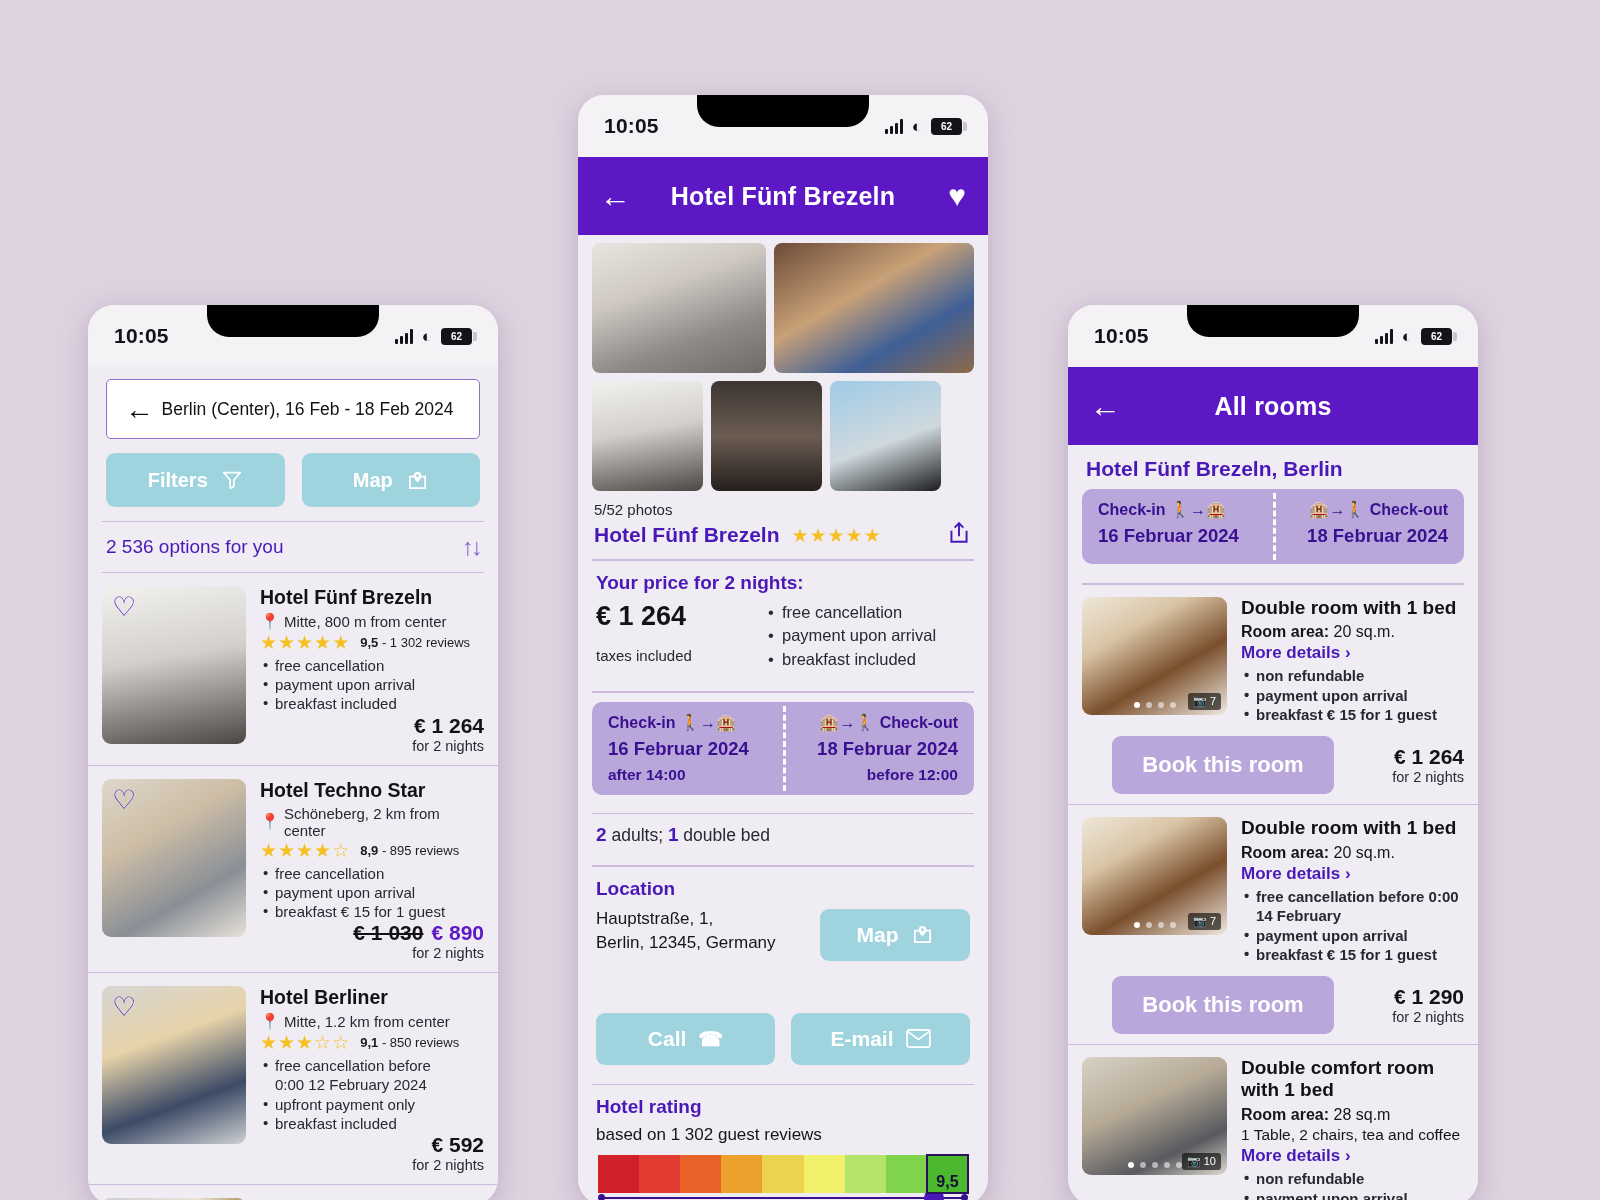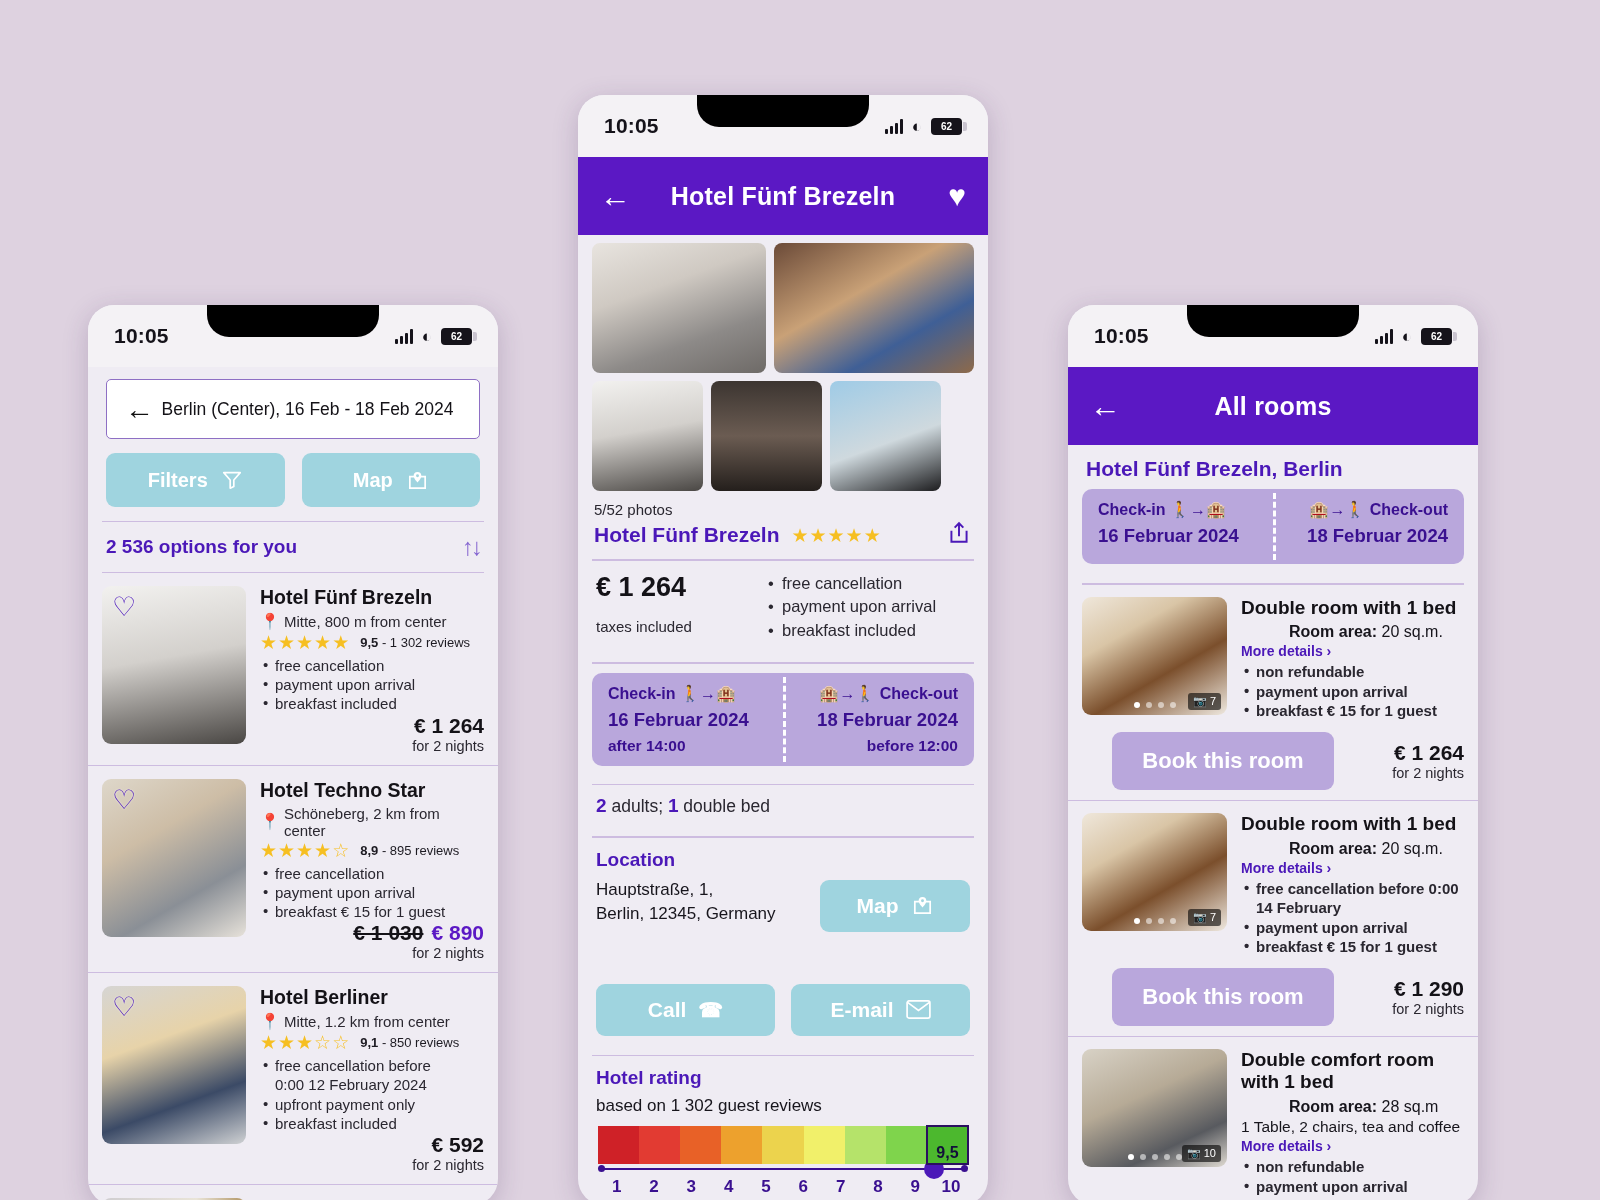--- a/index.html
+++ b/index.html
@@ -74,21 +74,21 @@
   .pillrow { display:flex; gap:17px; padding: 14px 18px 0; }
   .pill {
     flex:1; background:#9fd4df; border-radius:9px; height:54px;
     display:flex; align-items:center; justify-content:center; gap:13px;
     color:#fff; font-size:20px; font-weight:600;
   }
   .opts-row {
     margin: 14px 14px 0; border-top:1.5px solid #cdbce0; border-bottom:1.5px solid #cdbce0;
     padding: 11px 4px; display:flex; align-items:center;
   }
-  .opts-text { color:#4b18b8; font-size:19px; font-weight:700; }
+  .opts-text { color:#4b18b8; font-size:19px; font-weight:400; }
   .sort-icon { margin-left:auto; color:#8566d0; font-size:24px; letter-spacing:-3px;}
   .hlist { }
   .hcard {
     display:flex; gap:14px; padding:13px 14px 11px;
     border-bottom:1.5px solid #cdbce0; position:relative;
   }
   .hthumb {
     width:144px; height:158px; border-radius:9px; flex:none; position:relative;
     overflow:hidden; background:#cfcad6;
   }
@@ -200,24 +200,24 @@
   }
   .rthumb .dots i { width:6px;height:6px;border-radius:50%;background:rgba(255,255,255,.55);}
   .rthumb .dots i.on { background:#fff; }
   .rthumb .pcount {
     position:absolute; right:6px; bottom:5px; background:rgba(0,0,0,.6);
     color:#fff; font-size:11px; border-radius:3px; padding:2px 5px;
     display:flex; align-items:center; gap:3px;
   }
   .rinfo { flex:1; min-width:0; }
   .rname { font-size:19px; font-weight:700; color:#141217; line-height:1.2; margin-bottom:4px;}
-  .rarea { font-size:16px; color:#17151c; margin-bottom:2px;margin-left:48px;}
+  .rarea { font-size:16px; color:#17151c; margin-bottom:2px;}
   .rarea b{font-weight:700;}
   .rextra { font-size:15.5px; color:#17151c; margin-bottom:2px;}
-  .rmore { font-size:14px; font-weight:700; color:#4b18b8; margin-bottom:3px;}
+  .rmore { font-size:17px; font-weight:700; color:#4b18b8; margin-bottom:3px;}
   .rfeat { list-style:none; font-size:15px; color:#2a2730; line-height:1.3;}
   .rfeat li { position:relative; padding-left:15px;font-weight:bold;}
   .rfeat li::before{content:"•";position:absolute;left:3px;top:-1px;}
   .rfeat li.cont::before{content:"";}
   .rbottom { display:flex; align-items:center; gap:12px; margin-top:11px;margin-left:30px;}
   .book-btn {
     flex:1; background:#b9a7dc; border-radius:9px; height:58px; color:#fff;
     font-size:22px; font-weight:600; display:flex; align-items:center; justify-content:center;
   }
   .rprice { text-align:right; width:118px;}
@@ -423,20 +423,21 @@
         <svg width="26" height="26" viewBox="0 0 24 24">
             <path d="M5 10v10h14V10" fill="none" stroke="#4b18b8" stroke-width="1.8"></path>
             <path d="M12 15V3M8 7l4-4 4 4" fill="none" stroke="#4b18b8" stroke-width="1.8"></path>
           </svg>
       </span>
     </div>
 
     <div class="divider"></div>
 
     <div class="section">
+      <div class="sec-title">Your price for 2 nights:</div>
       <div class="price-flex">
         <div class="price-left">
           <div class="price-big">€ 1 264</div>
           <div class="price-sub">taxes included</div>
         </div>
         <ul class="price-feats">
           <li>free cancellation</li>
           <li>payment upon arrival</li>
           <li>breakfast included</li>
         </ul>

